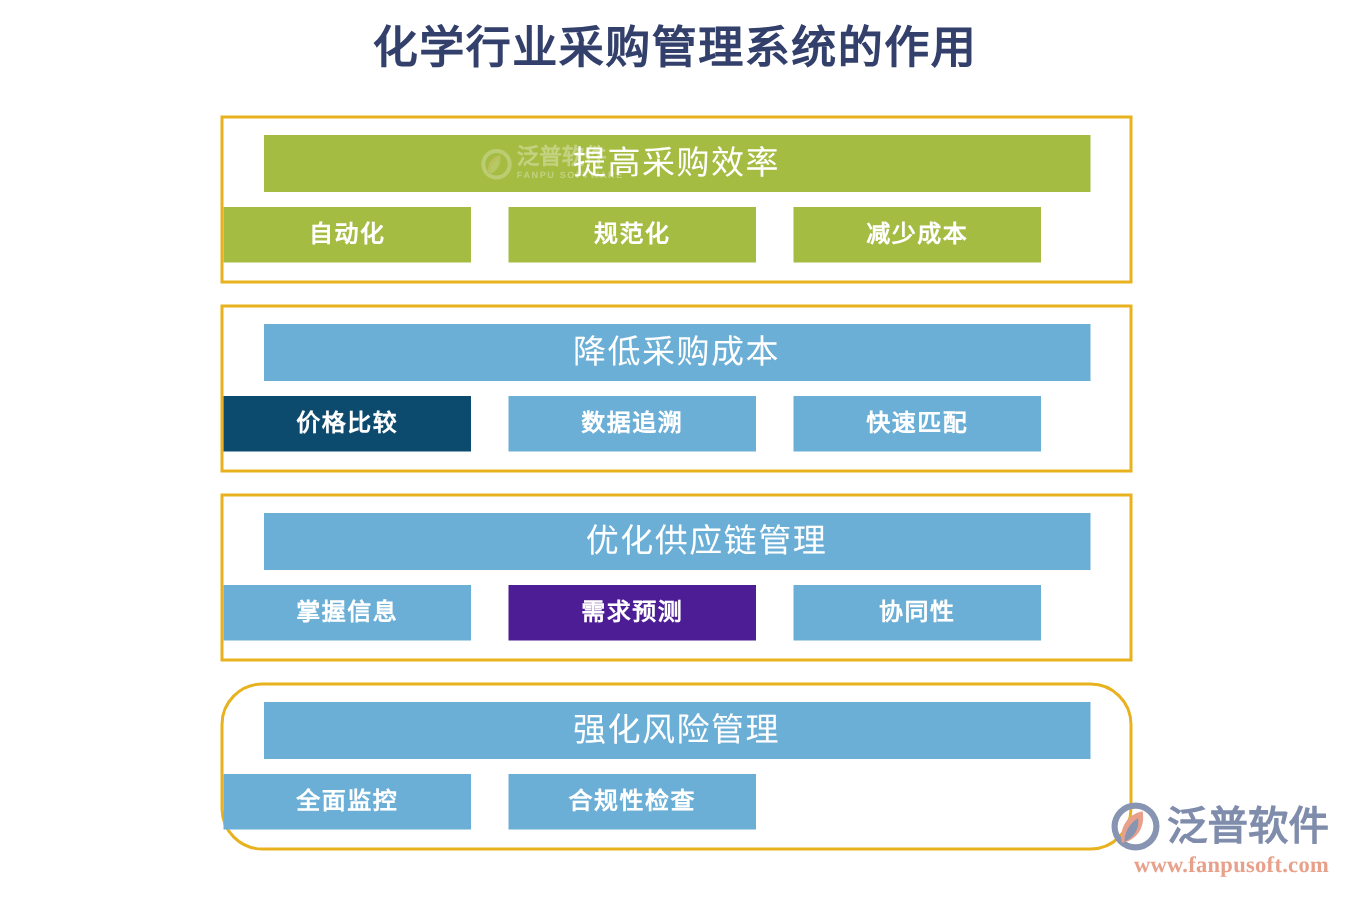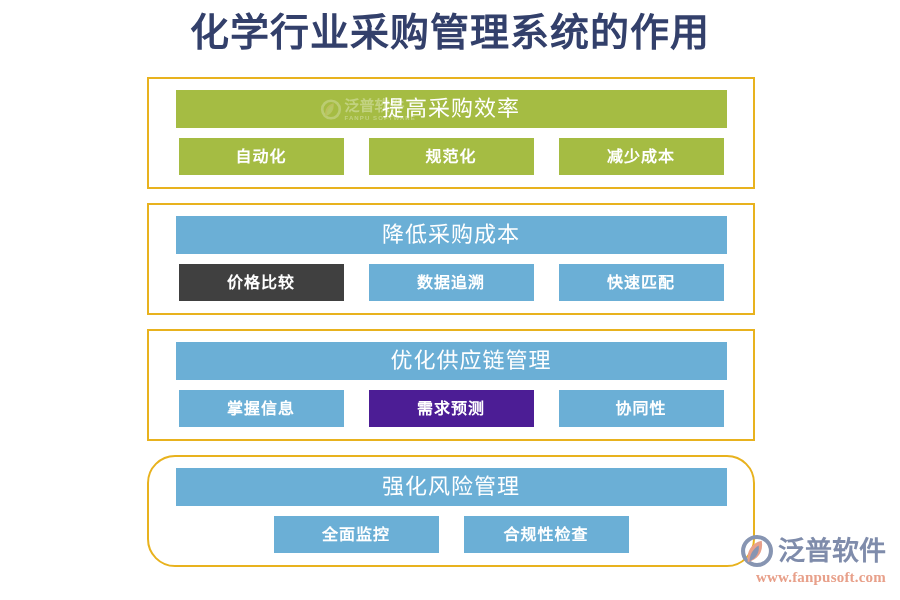--- a/index.html
+++ b/index.html
@@ -15,21 +15,21 @@
     overflow: hidden;
     position: relative;
   }
 
   #page-title {
     position: absolute;
     top: 14px;
     left: 0;
     width: 900px;
     text-align: center;
-    font-size: 39px;
+    font-size: 30px;
     font-weight: bold;
     color: #33406b;
     letter-spacing: 1px;
     line-height: 38px;
     white-space: nowrap;
   }
 
   #groups {
     position: absolute;
     top: 77px;
@@ -101,21 +101,21 @@
     font-size: 6px;
     font-weight: bold;
     color: #eef3de;
     letter-spacing: 1.1px;
     white-space: nowrap;
     margin-top: 2px;
   }
 
   .group-items {
     display: flex;
-    justify-content: center;
+    justify-content: flex-start;
     gap: 25px;
   }
   .item-box {
     width: 165px;
     height: 37px;
     display: flex;
     align-items: center;
     justify-content: center;
     box-sizing: border-box;
   }
@@ -198,21 +198,21 @@
         <span class="item-label">减少成本</span>
       </div>
     </div>
   </div>
 
   <div class="group-frame">
     <div class="group-header" style="background:#6bafd6;">
       <span class="group-header-label">降低采购成本</span>
     </div>
     <div class="group-items">
-      <div class="item-box" style="background:#404040;">
+      <div class="item-box" style="background:#0c4a6e;">
         <span class="item-label">价格比较</span>
       </div>
       <div class="item-box" style="background:#6bafd6;">
         <span class="item-label">数据追溯</span>
       </div>
       <div class="item-box" style="background:#6bafd6;">
         <span class="item-label">快速匹配</span>
       </div>
     </div>
   </div>

